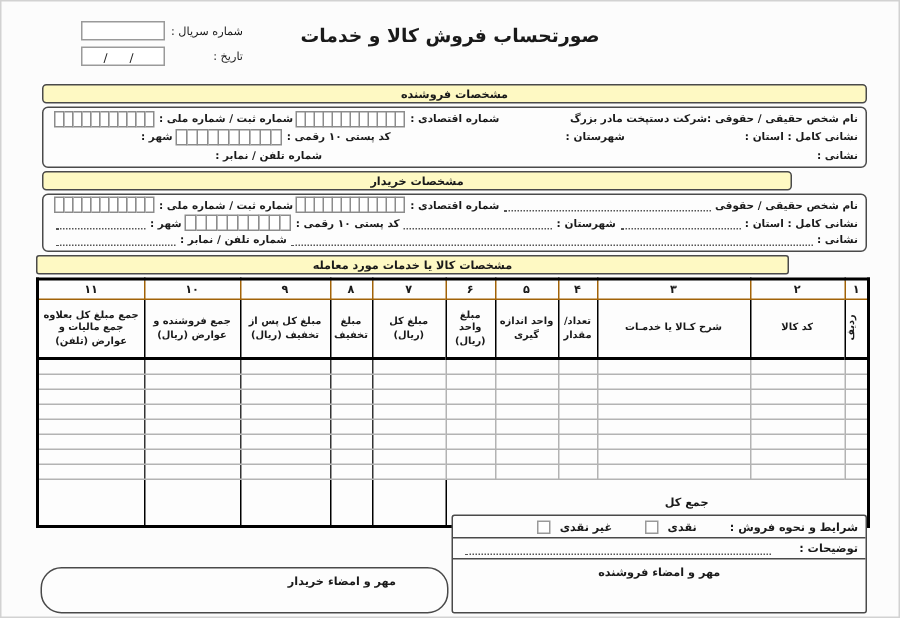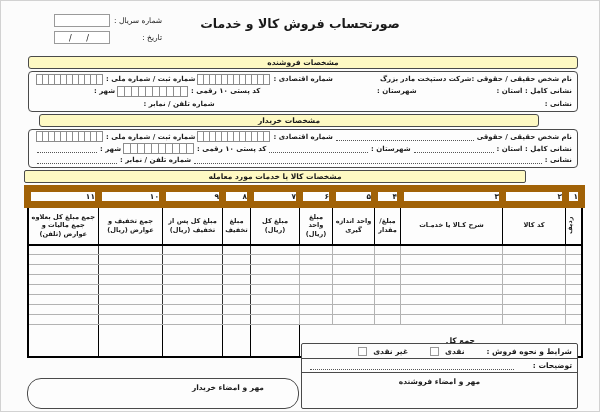--- a/index.html
+++ b/index.html
@@ -27,21 +27,21 @@
   .frow .gap { flex:1; }
   .boxes { display:flex; margin:0 3px; }
   .boxes i { display:block; width:7px; height:11px; background:#fff; border:1px solid #8c8c8c; margin-left:-1px; }
   .boxes.wide i { width:8px; }
   .dots { border-bottom:1px dotted #555; height:8px; margin:0 3px; }
   .dots.grow { flex:1; }
   
   table.items { position:absolute; left:23px; top:184px; width:554px;
     border-collapse:collapse; table-layout:fixed; direction:rtl; background:#fdfdfd; }
   table.items { border:2px solid #000; }
-  .num-row td { border:7px solid #a16207; font-size:7.5px; font-weight:bold; height:13px; }
+  .num-row td { border:1px solid #a16207; font-size:7.5px; font-weight:bold; text-align:center; height:13px; }
   .hdr-row td { border:1px solid #000; border-bottom:2px solid #000; font-size:6.6px; font-weight:bold;
     text-align:center; vertical-align:middle; height:40px; line-height:1.3; padding:1px; }
   .rot { display:inline-block; transform:rotate(-90deg); white-space:nowrap; font-size:6.6px; }
   .data-row td { border:1px solid #b3b3b3; border-top:none; height:10px; }
   .data-row td.dark { border-left:1px solid #333; border-right:1px solid #333; }
   .total-row td { border:1px solid #000; border-top:1.5px solid #000; height:32px;
     font-size:7.5px; font-weight:bold; text-align:center;padding-left:40px; }
   
   .terms-block { position:absolute; left:300px; top:342px; width:277px; height:66px;
     border:1px solid #4a4a4a; border-radius:2px; background:#fdfdfd;
@@ -133,21 +133,21 @@
       <span class="w60"></span>
     </div>
     <div class="frow">
       <span>نشانی :</span>
       <span class="w330"></span>
       <span>شماره تلفن / نمابر :</span>
       <span class="gap"></span>
     </div>
   </div>
 
-  <div class="strip" style="left:38px; top:113px; width:500px;text-align:center;">مشخصات خریدار</div>
+  <div class="strip" style="left:27px; top:113px; width:500px;text-align:center;">مشخصات خریدار</div>
   <div class="sec-box" style="left:27px; top:128px; width:550px; height:39px;">
     <div class="frow">
       <span>نام شخص حقیقی / حقوقی</span>
       <span class="dots grow"></span>
       <span>شماره اقتصادی :</span>
       <span class="boxes">
           <i></i>
           <i></i>
           <i></i>
           <i></i>
@@ -230,27 +230,27 @@
           <td>۷</td>
           <td>۸</td>
           <td>۹</td>
           <td>۱۰</td>
           <td>۱۱</td>
         </tr>
         <tr class="hdr-row">
           <td><span class="rot">ردیف</span></td>
           <td>کد کالا</td>
           <td>شرح کـالا یا خدمـات</td>
-          <td>مبلغ/ مقدار</td>
+          <td>تعداد/ مقدار</td>
           <td>واحد اندازه گیری</td>
           <td>مبلغ واحد (ریال)</td>
           <td>مبلغ کل (ریال)</td>
           <td>مبلغ تخفیف</td>
           <td>مبلغ کل پس از تخفیف (ریال)</td>
-          <td>جمع تخفیف و عوارض (ریال)</td>
+          <td>جمع فروشنده و عوارض (ریال)</td>
           <td>جمع مبلغ کل بعلاوه جمع مالیات و عوارض (تلفن)</td>
         </tr>
         <tr class="data-row">
           <td></td>
           <td></td>
           <td></td>
           <td></td>
           <td></td>
           <td></td>
           <td class="dark"></td>

